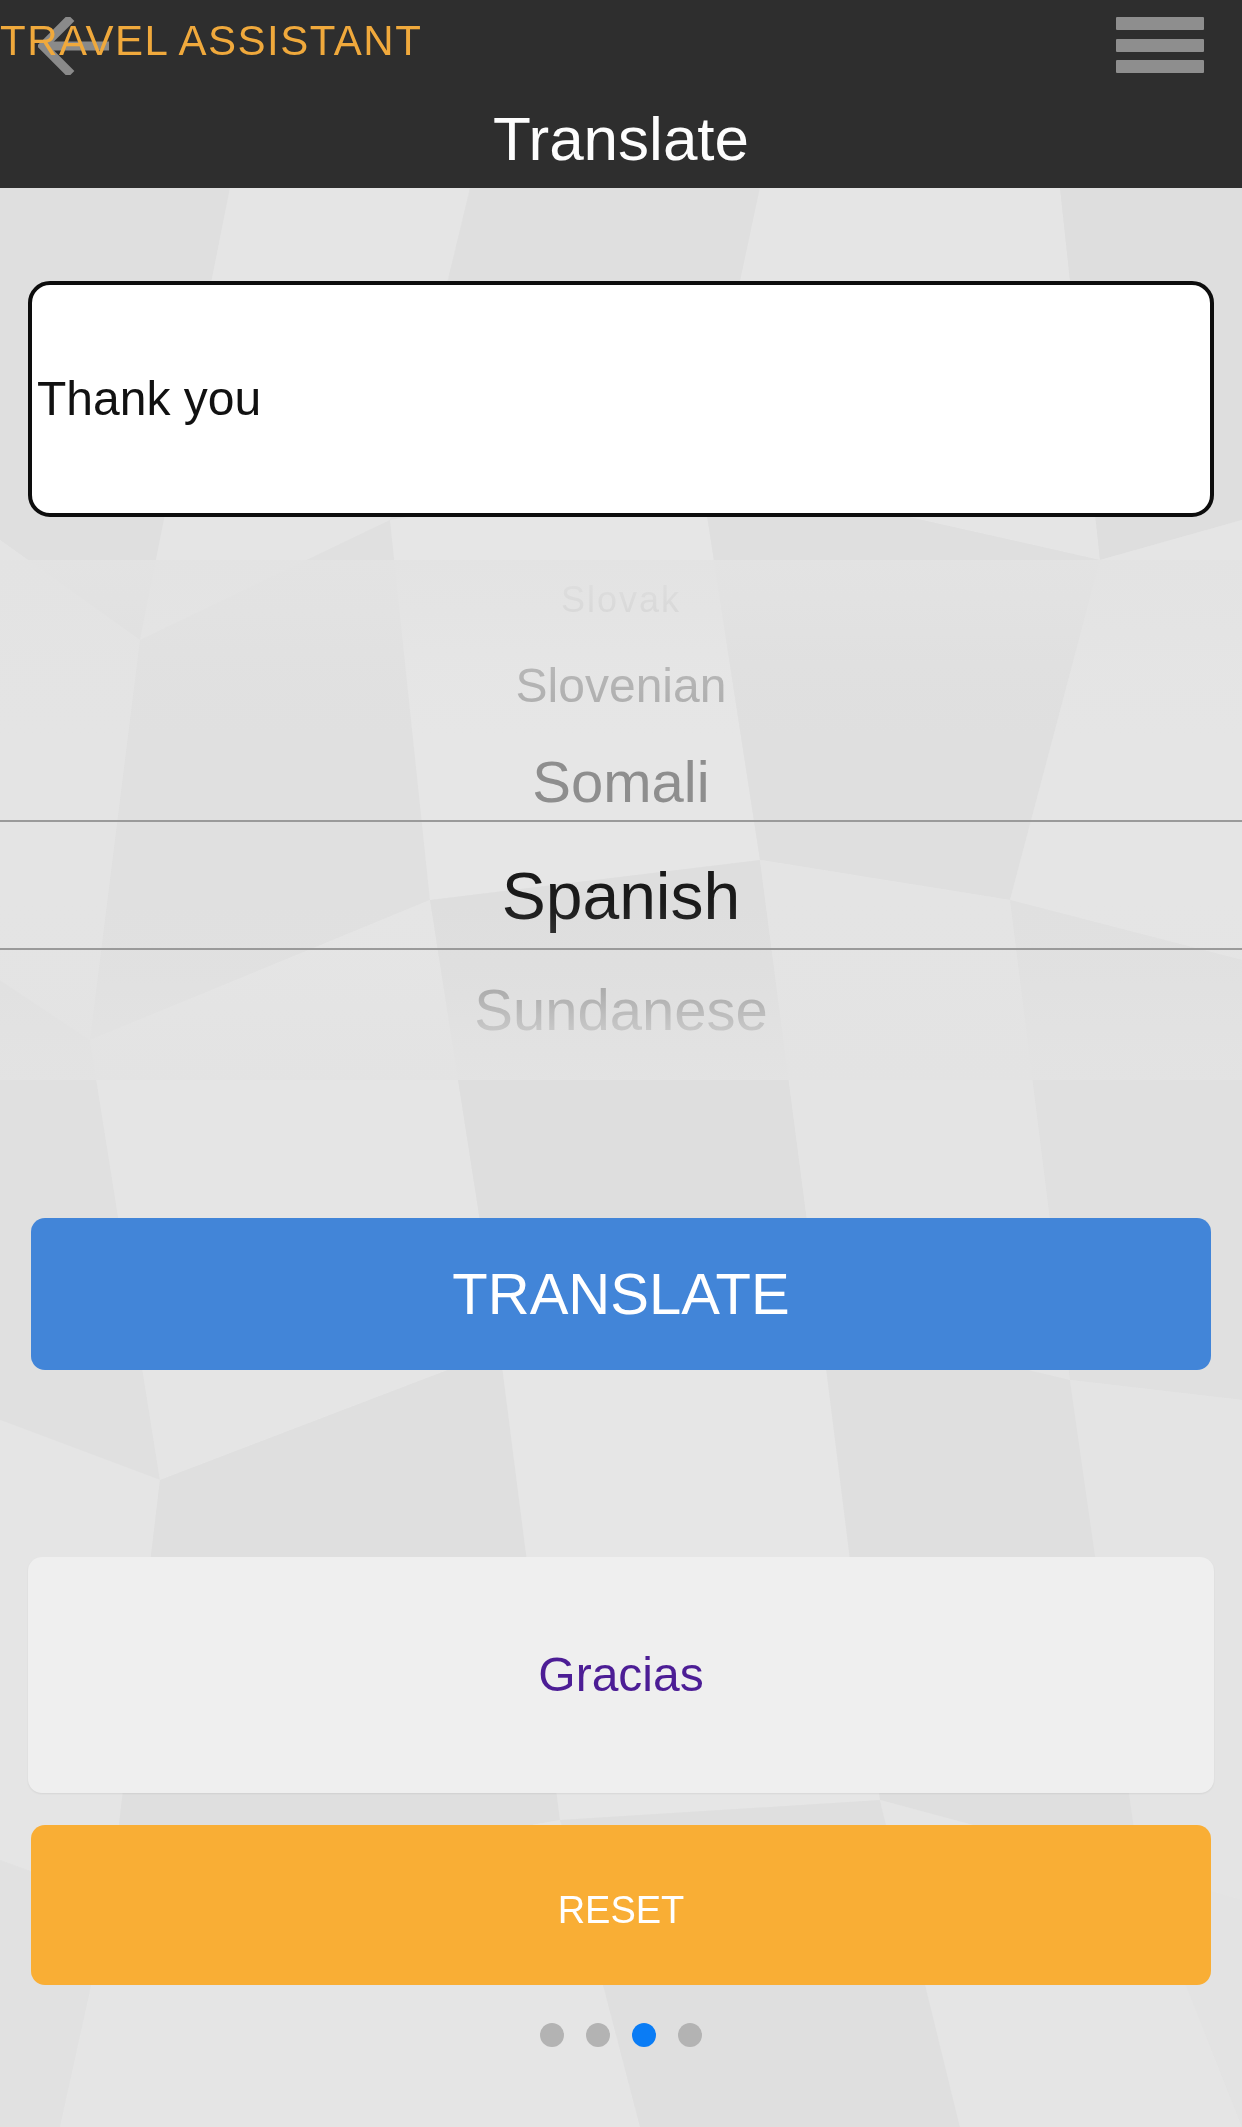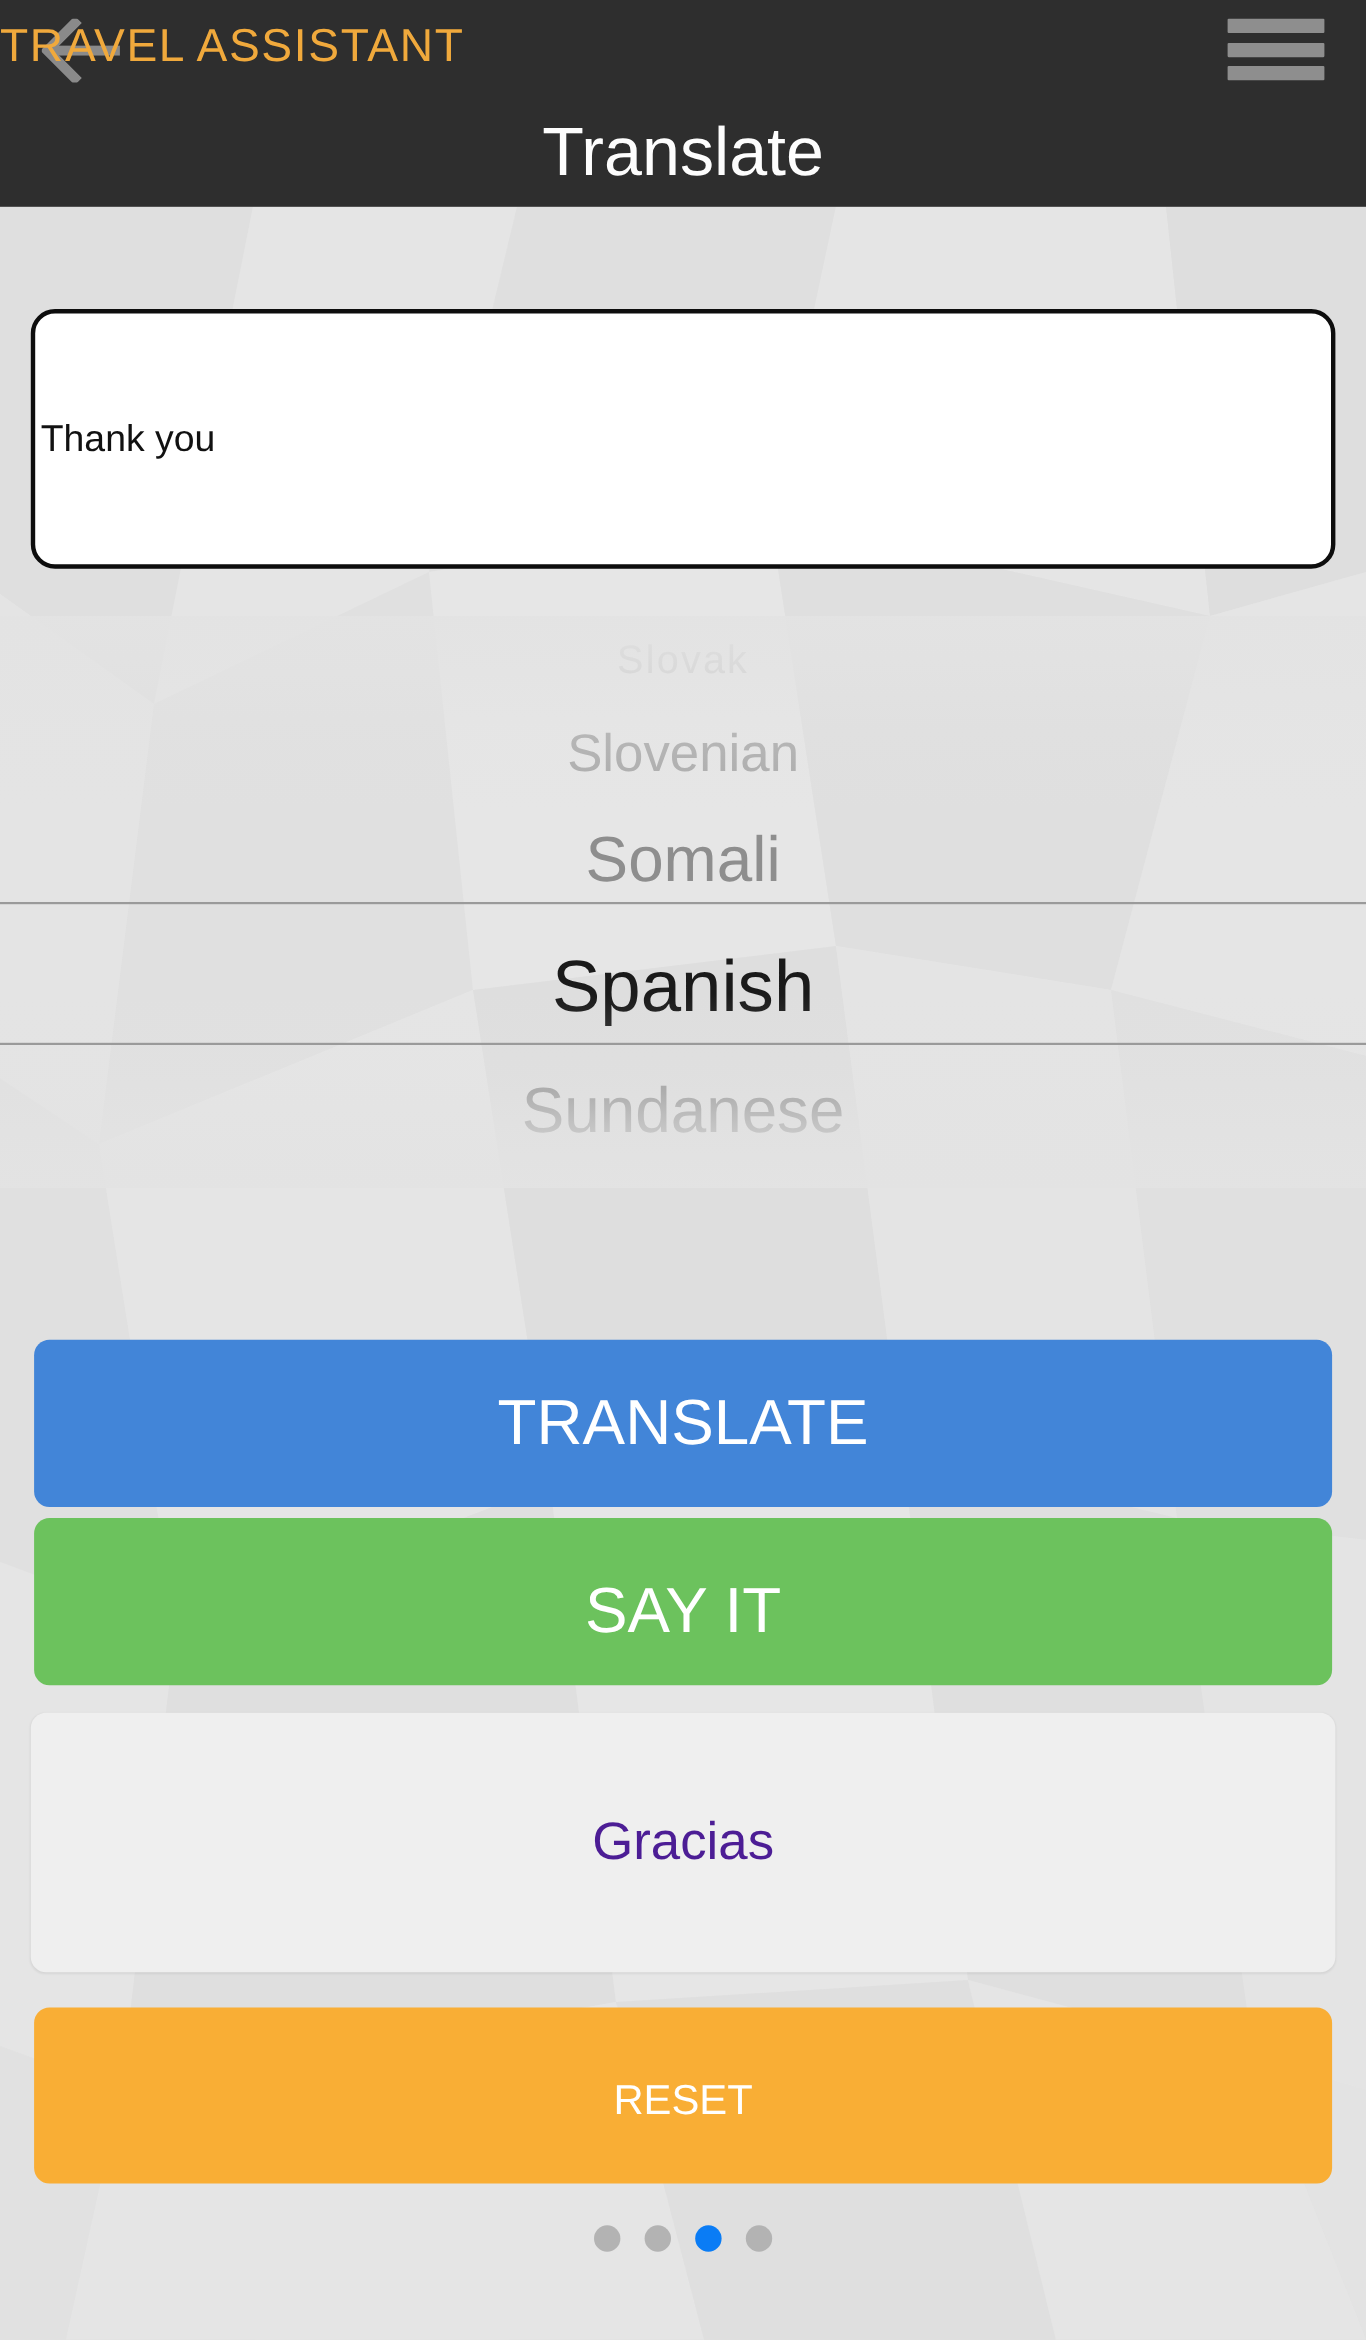--- a/index.html
+++ b/index.html
@@ -44,21 +44,21 @@
 
   
   .input-box{
     position:absolute;left:28px;top:281px;width:1186px;height:236px;
     box-sizing:border-box;
     background:#ffffff;border:4px solid #0d0d0d;border-radius:22px;
     z-index:10;
     display:flex;align-items:center;
   }
   .input-text{
-    padding-left:5px;font-size:34px;color:#111;line-height:56px;
+    padding-left:5px;font-size:48px;color:#111;line-height:56px;
     white-space:pre;
   }
 
   
   .picker{
     position:absolute;left:0;top:560px;width:1242px;height:520px;
     z-index:5;overflow:hidden;
   }
   .picker-list{
     position:absolute;left:0;top:0;width:1242px;
@@ -204,21 +204,20 @@
       <div class="pk-item pk-4">Swahili</div>
 
     </div>
     <div class="picker-fade"></div>
     <div class="pk-line pk-line-top"></div>
     <div class="pk-line pk-line-bot"></div>
   </div>
 
   <button class="btn btn-translate">TRANSLATE</button>
 
-  <button class="btn btn-sayit">SAY IT</button>
 
   <div class="result-box">
     <span class="result-text">Gracias</span>
   </div>
 
   <button class="btn btn-reset">RESET</button>
 
   <div class="dots">
     <span class="dot"></span>
     <span class="dot"></span>

